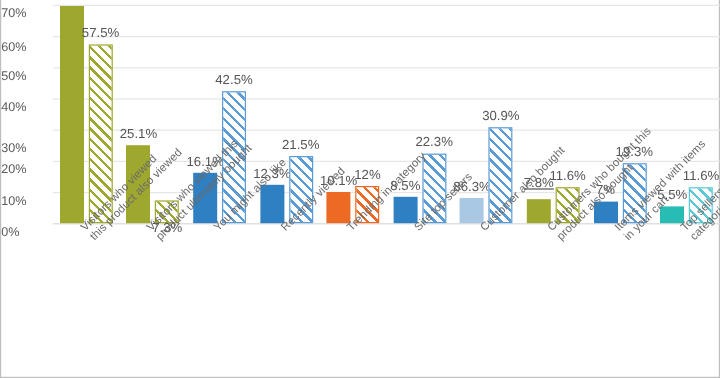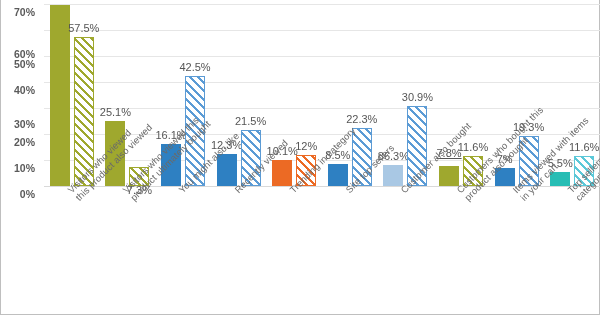--- a/index.html
+++ b/index.html
@@ -58,27 +58,26 @@
     position: absolute;
     left: 0;
     top: -8px;
     width: 40px;
     height: 194px;
   }
   .y-tick {
     position: absolute;
     right: 6px;
     width: 34px;
-    text-align: right;
+    text-align: left;
     font-size: 10.5px;
     line-height: 11px;
     color: #5a5a5a;
     transform: translateY(-50%);
     white-space: nowrap;
-    font-weight: bold;
   }
 
   
   .bars {
     position: absolute;
     left: 0;
     top: 0;
     right: 0;
     bottom: 0;
   }
@@ -127,21 +126,21 @@
 
 <div id="chart-root">
 
   <div class="y-axis-labels">
       <div class="y-tick" style="top: 202px;">0%</div>
       <div class="y-tick" style="top: 176px;">10%</div>
       <div class="y-tick" style="top: 150px;">20%</div>
       <div class="y-tick" style="top: 132px;">30%</div>
       <div class="y-tick" style="top: 98px; padding-left: 32px;">40%</div>
       <div class="y-tick" style="top: 72px;">50%</div>
-      <div class="y-tick" style="top: 62px;">60%</div>
+      <div class="y-tick" style="top: 48px;">60%</div>
       <div class="y-tick" style="top: 20px;">70%</div>
     </div>
 
   <div class="plot-area">
     <div class="gridlines">
         <div class="gridline base" style="top: 194px;"></div>
         <div class="gridline" style="top: 168px;"></div>
         <div class="gridline" style="top: 142px;"></div>
         <div class="gridline" style="top: 116px;"></div>
         <div class="gridline" style="top: 90px;"></div>

